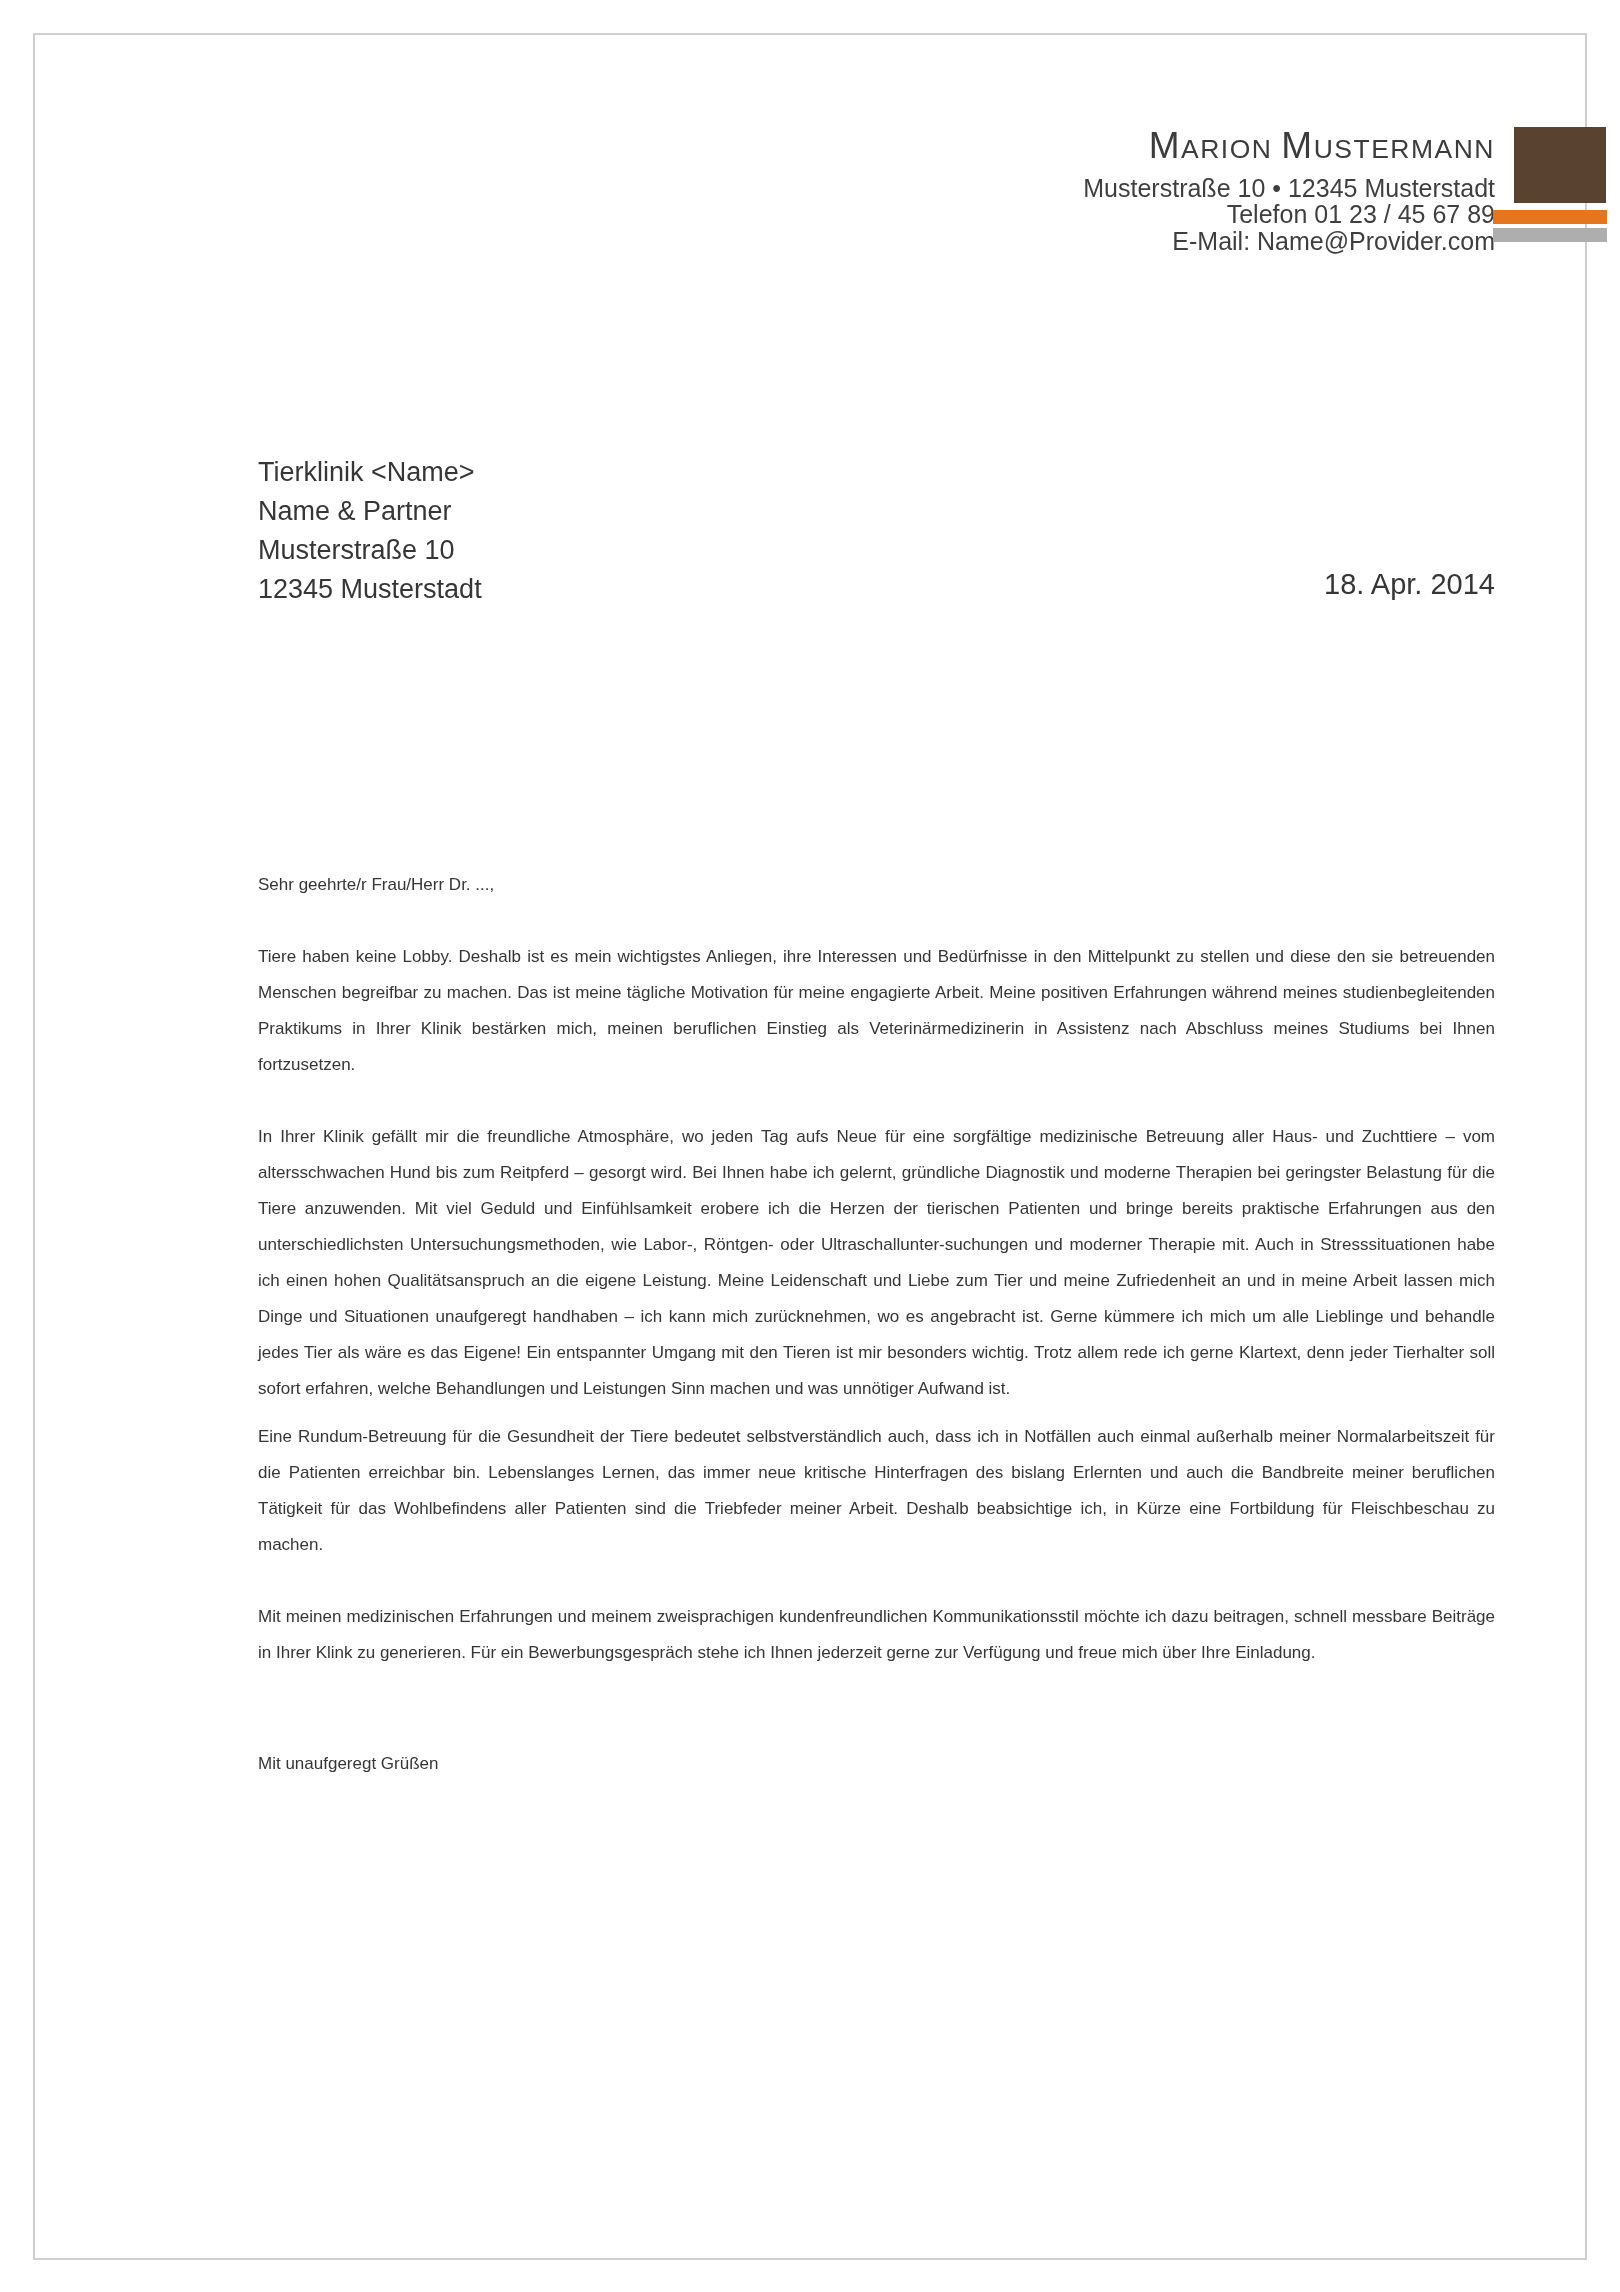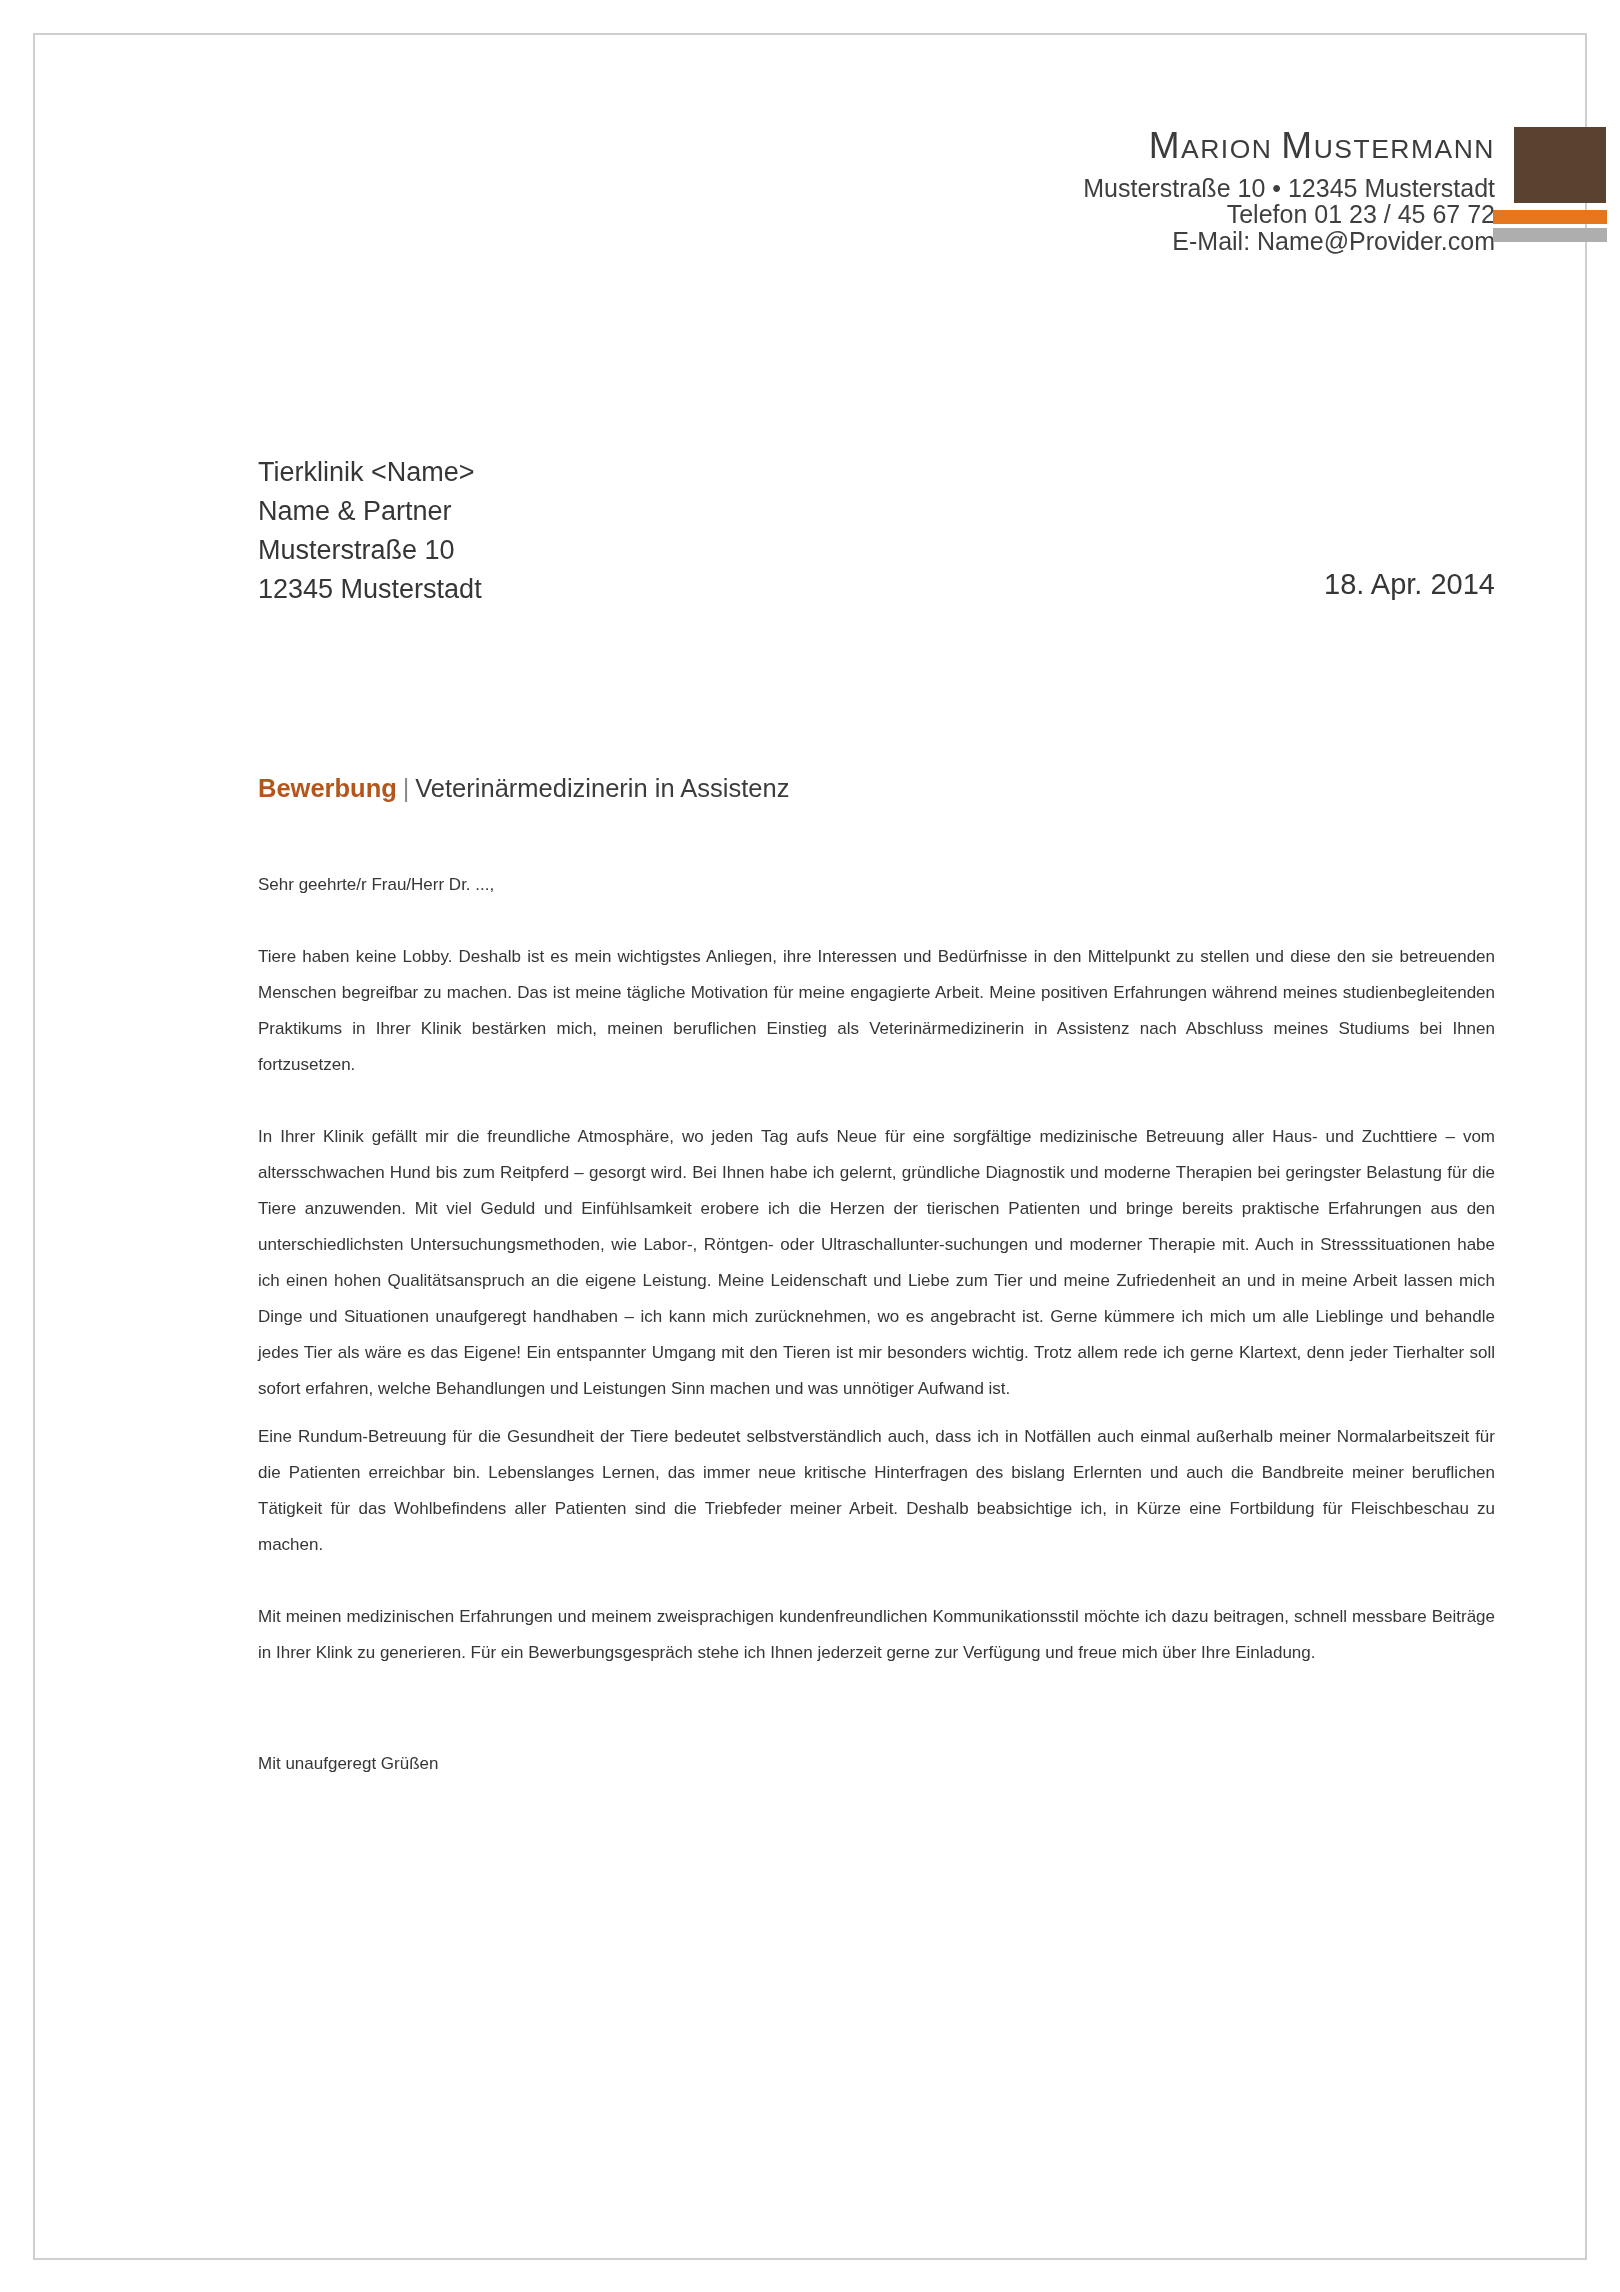--- a/index.html
+++ b/index.html
@@ -140,42 +140,39 @@
 <div class="page">
 
   <div class="frame"></div>
 
   <div class="letterhead">
     <div class="sender-name">
       <span class="initial">M</span><span>ARION</span>
       <span class="initial">M</span><span>USTERMANN</span>
     </div>
     <div class="sender-line">Musterstraße 10  •  12345 Musterstadt</div>
-    <div class="sender-line">Telefon 01 23 / 45 67 72</div>
+    <div class="sender-line">Telefon 01 23 / 45 67 89</div>
     <div class="sender-line">E-Mail: Name@Provider.com</div>
   </div>
 
   <div class="brand">
     <div class="brand-square" style="background: rgb(89, 66, 47);"></div>
     <div class="brand-bar-orange" style="background: rgb(229, 118, 30);"></div>
     <div class="brand-bar-gray" style="background: rgb(174, 174, 174);"></div>
   </div>
 
   <div class="recipient">
     <div>Tierklinik &lt;Name&gt;</div>
     <div>Name &amp; Partner</div>
     <div>Musterstraße 10</div>
     <div>12345 Musterstadt</div>
   </div>
 
   <div class="date">18. Apr. 2014</div>
 
-  <div class="subject">
-    <span class="keyword" style="color: rgb(180, 86, 28);">Bewerbung</span><span class="sep">|</span><span>Veterinärmedizinerin in Assistenz</span>
-  </div>
 
   <div class="letter-body">
     <div class="salutation">Sehr geehrte/r Frau/Herr Dr. ...,</div>
     <p>Tiere haben keine Lobby. Deshalb ist es mein wichtigstes Anliegen, ihre Interessen und Bedürfnisse in den Mittelpunkt zu stellen und diese den sie betreuenden Menschen begreifbar zu machen. Das ist meine tägliche Motivation für meine engagierte Arbeit. Meine positiven Erfahrungen während meines studienbegleitenden Praktikums in Ihrer Klinik bestärken mich, meinen beruflichen Einstieg als Veterinärmedizinerin in Assistenz nach Abschluss meines Studiums bei Ihnen fortzusetzen.</p>
     <p>In Ihrer Klinik gefällt mir die freundliche Atmosphäre, wo jeden Tag aufs Neue für eine sorgfältige medizinische Betreuung aller Haus- und Zuchttiere – vom altersschwachen Hund bis zum Reitpferd – gesorgt wird. Bei Ihnen habe ich gelernt, gründliche Diagnostik und moderne Therapien bei geringster Belastung für die Tiere anzuwenden. Mit viel Geduld und Einfühlsamkeit erobere ich die Herzen der tierischen Patienten und bringe bereits praktische Erfahrungen aus den unterschiedlichsten Untersuchungsmethoden, wie Labor-, Röntgen- oder Ultraschallunter-suchungen und moderner Therapie mit. Auch in Stresssituationen habe ich einen hohen Qualitätsanspruch an die eigene Leistung. Meine Leidenschaft und Liebe zum Tier und meine Zufriedenheit an und in meine Arbeit lassen mich Dinge und Situationen unaufgeregt handhaben – ich kann mich zurücknehmen, wo es angebracht ist.  Gerne kümmere ich mich um alle Lieblinge und behandle jedes Tier als wäre es das Eigene!  Ein entspannter Umgang mit den Tieren ist mir besonders wichtig. Trotz allem rede ich gerne Klartext, denn jeder Tierhalter soll sofort erfahren, welche Behandlungen und Leistungen Sinn machen und was unnötiger Aufwand ist.</p>
     <p class="attached">Eine Rundum-Betreuung für die Gesundheit der Tiere bedeutet selbstverständlich auch, dass ich in Notfällen auch einmal außerhalb meiner Normalarbeitszeit für die Patienten erreichbar bin. Lebenslanges Lernen, das immer neue kritische Hinterfragen des bislang Erlernten und auch die Bandbreite meiner beruflichen Tätigkeit für das Wohlbefindens aller Patienten sind die Triebfeder meiner Arbeit. Deshalb beabsichtige ich, in Kürze eine Fortbildung für Fleischbeschau zu machen.</p>
     <p>Mit meinen medizinischen Erfahrungen und meinem zweisprachigen kundenfreundlichen Kommunikationsstil  möchte ich dazu beitragen, schnell messbare Beiträge in Ihrer Klink zu generieren. Für ein Bewerbungsgespräch stehe ich Ihnen jederzeit gerne zur Verfügung und freue mich über Ihre Einladung.</p>
     <div class="closing">Mit unaufgeregt Grüßen</div>
   </div>
 

